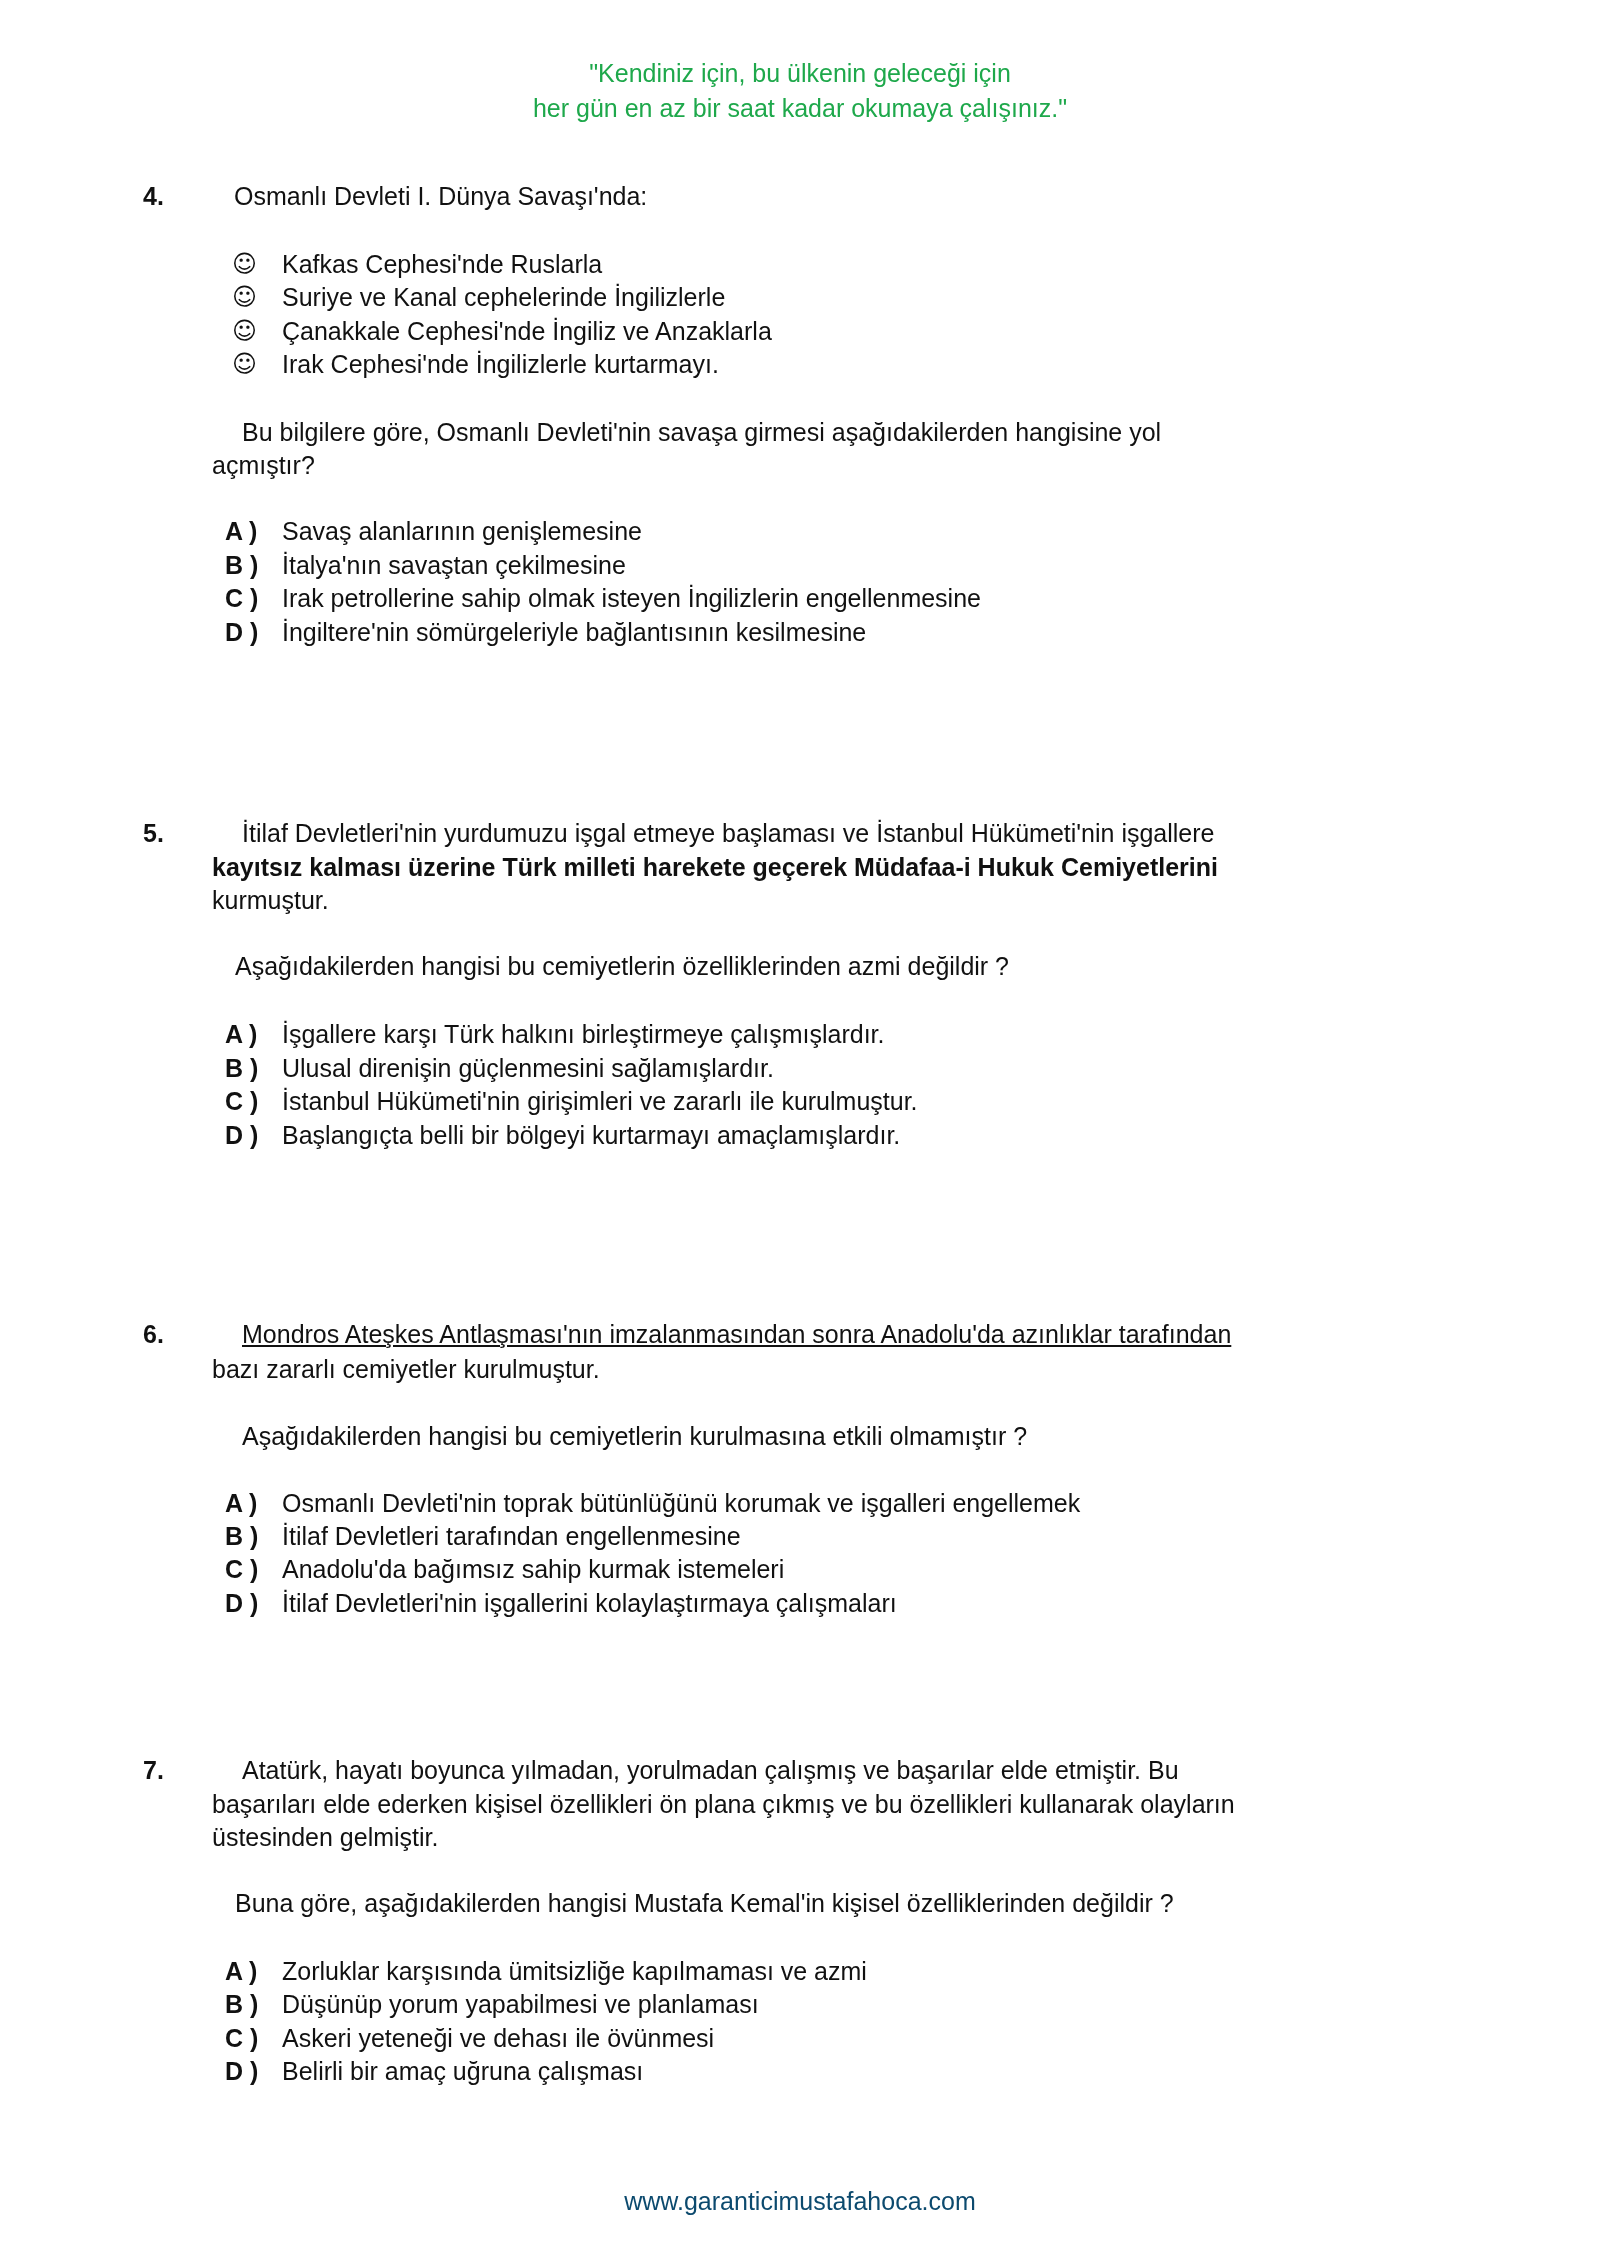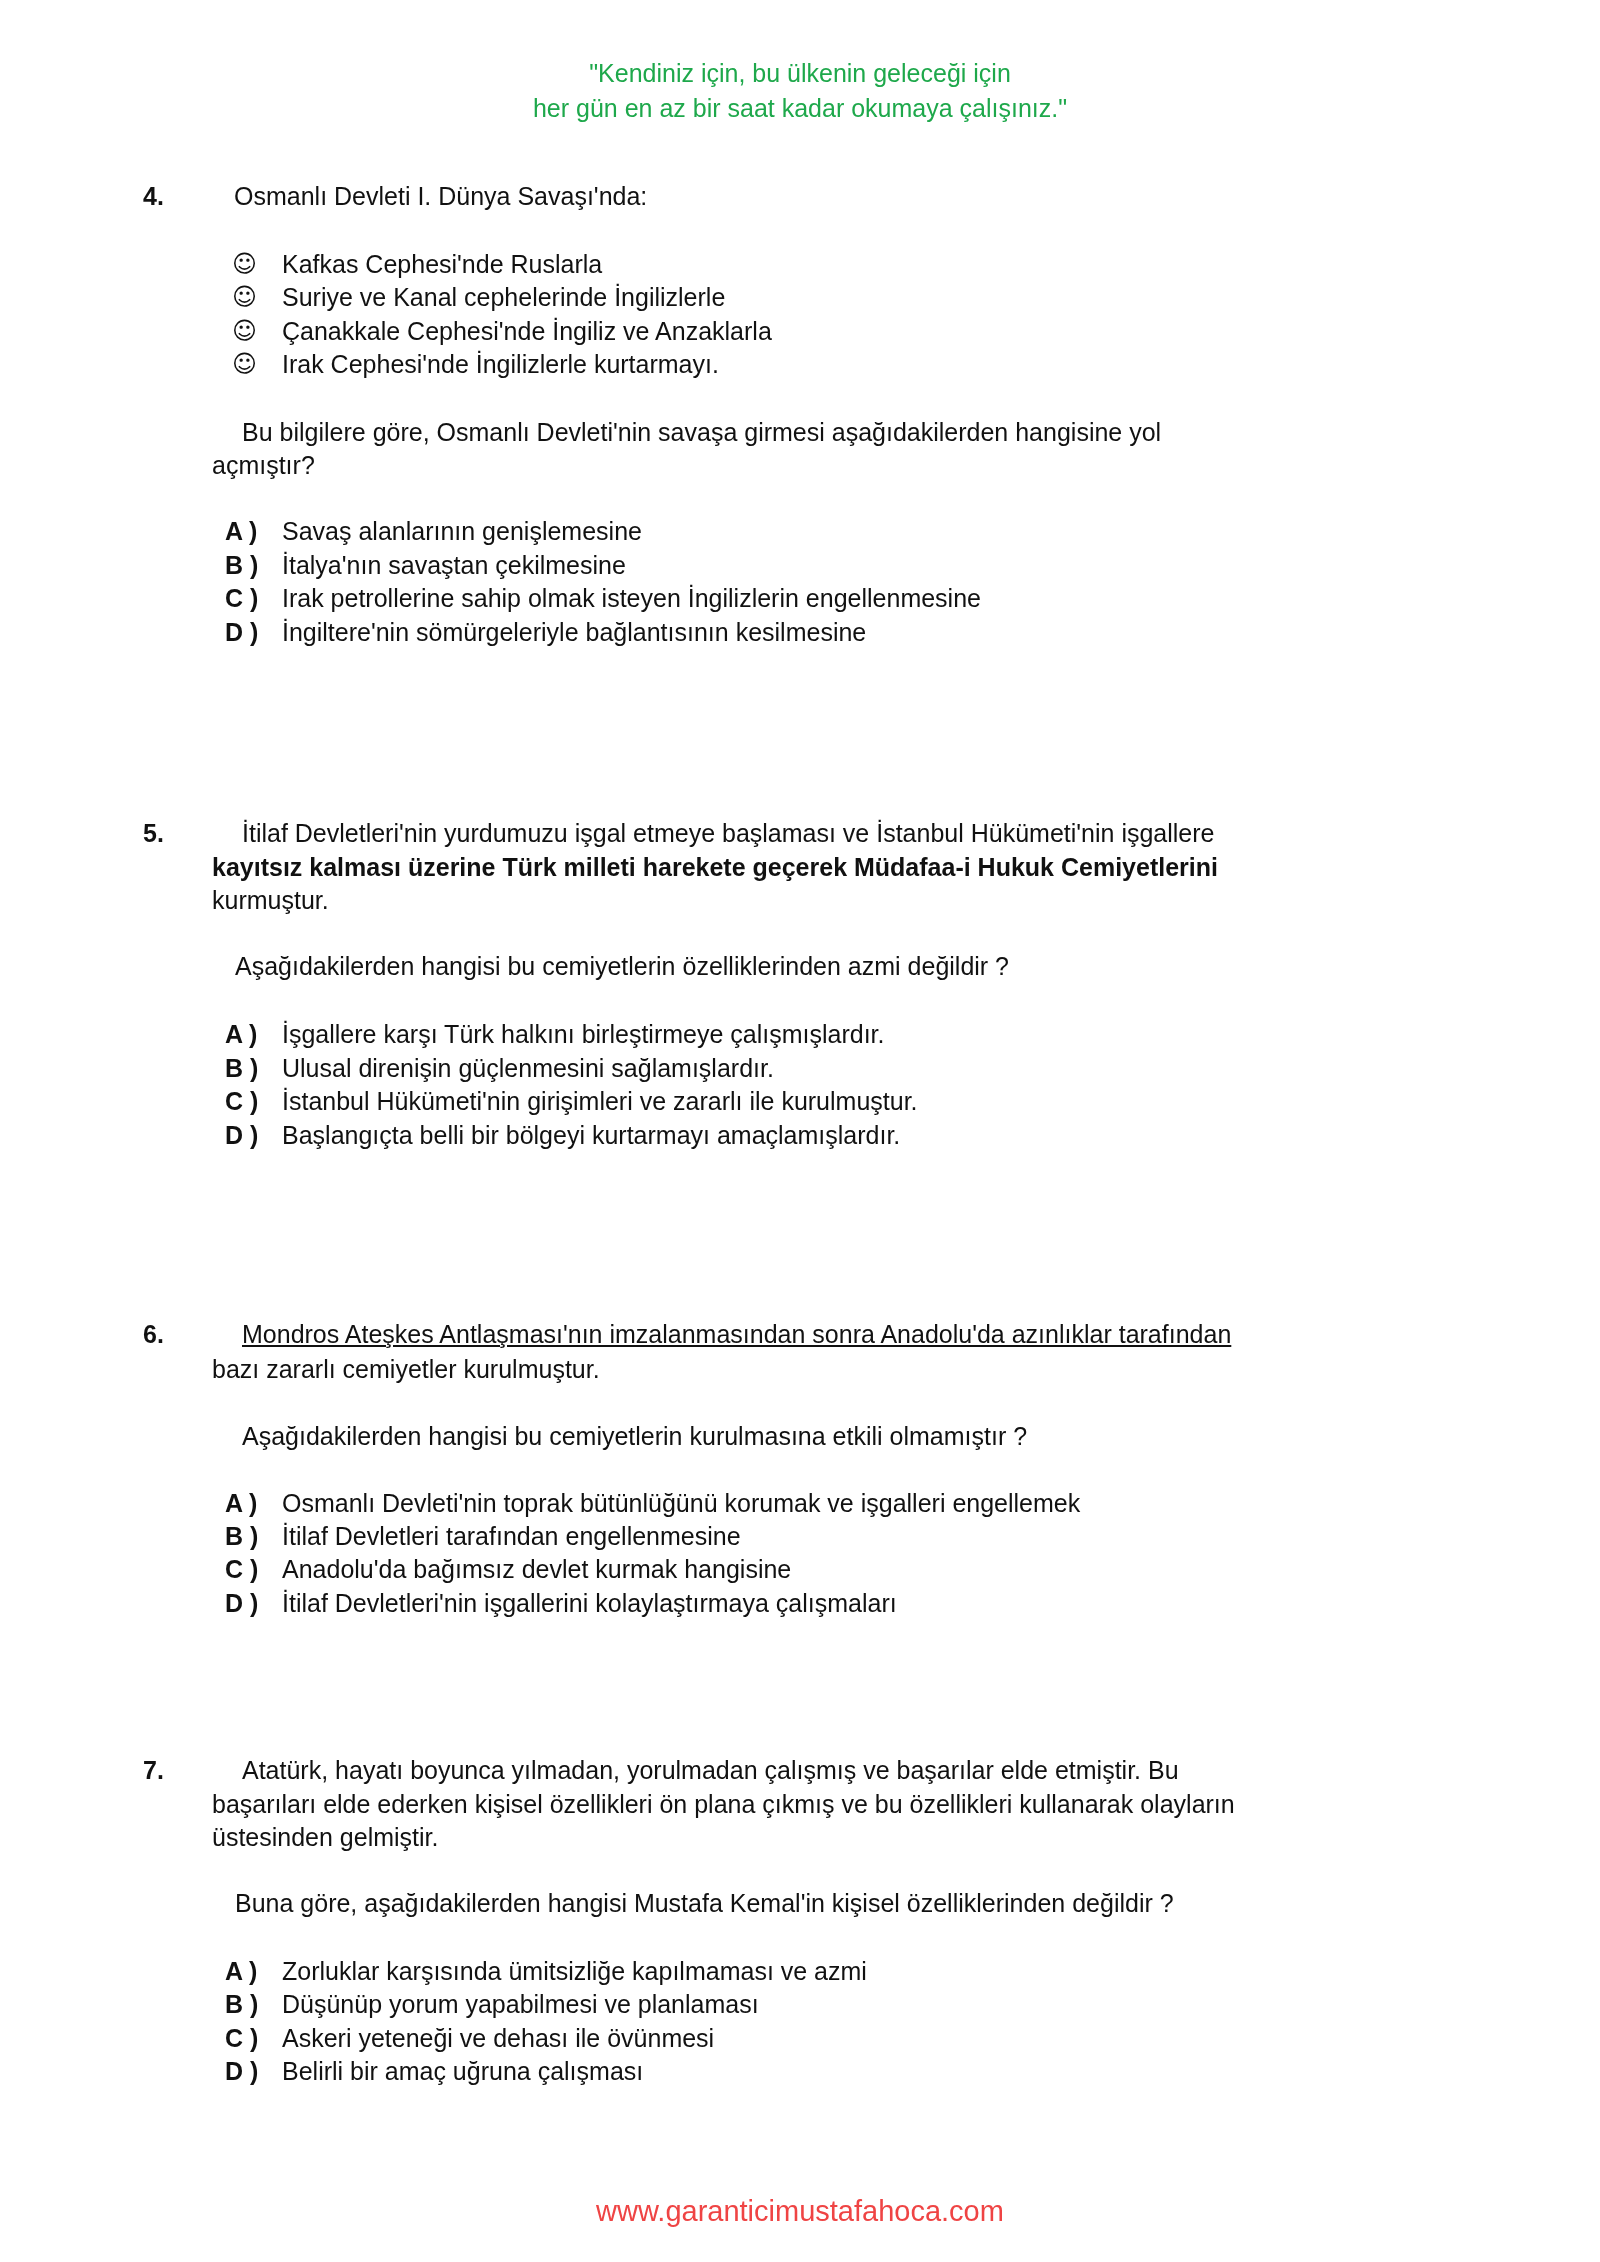--- a/index.html
+++ b/index.html
@@ -2,21 +2,21 @@
 <html><head>
 <meta charset="utf-8">
 <style>
   html, body { margin: 0; padding: 0; background: #ffffff; }
   body {
     width: 1600px; height: 2262px; position: relative; overflow: hidden;
     font-family: "Liberation Sans", sans-serif; color: #111111;
   }
   .line { position: absolute; white-space: nowrap; font-size: 25px; line-height: 34px; transform: translateY(-17px); }
   .header { position: absolute; left: 0; width: 1600px; text-align: center; font-size: 25px; line-height: 34px; color: #1ea84b; transform: translateY(-17px); }
-  .footer { position: absolute; left: 0; width: 1600px; text-align: center; font-size: 29px; line-height: 34px; color: #ef4444; transform: translateY(-17px); margin-top: 10px; }
+  .footer { position: absolute; left: 0; width: 1600px; text-align: center; font-size: 25px; line-height: 34px; color: #0c4a6e; transform: translateY(-17px); }
   .qnum { font-weight: bold; }
   .opt-letter { position: absolute; font-weight: bold; font-size: 25px; line-height: 34px; transform: translateY(-17px); white-space: nowrap; }
   .bullet { position: absolute; font-size: 24px; line-height: 34px; transform: translateY(-17px); font-family: "DejaVu Sans", sans-serif; }
 </style>
 </head>
 <body>
 
 <div class="header" style="top:73px;">"Kendiniz için, bu ülkenin geleceği için</div>
 <div class="header" style="top:108px;">her gün en az bir saat kadar okumaya çalışınız."</div>
 
@@ -90,21 +90,21 @@
   <div>
     <div class="opt-letter" style="left:225px; top:1503px;">A )</div>
     <div class="line" style="left:282px; top:1503px;">Osmanlı Devleti'nin toprak bütünlüğünü korumak ve işgalleri engellemek</div>
   </div>
   <div>
     <div class="opt-letter" style="left:225px; top:1536px;">B )</div>
     <div class="line" style="left:282px; top:1536px;">İtilaf Devletleri tarafından engellenmesine</div>
   </div>
   <div>
     <div class="opt-letter" style="left:225px; top:1569px;">C )</div>
-    <div class="line" style="left:282px; top:1569px;">Anadolu'da bağımsız devlet kurmak hangisine</div>
+    <div class="line" style="left:282px; top:1569px;">Anadolu'da bağımsız sahip kurmak istemeleri</div>
   </div>
   <div>
     <div class="opt-letter" style="left:225px; top:1603px;">D )</div>
     <div class="line" style="left:282px; top:1603px;">İtilaf Devletleri'nin işgallerini kolaylaştırmaya çalışmaları</div>
   </div>
 </section>
 
 <section>
   <div class="line qnum" style="left:143px; top:1770px;">7.</div>
   <div class="line" style="left:242px; top:1770px;">Atatürk, hayatı boyunca yılmadan, yorulmadan çalışmış ve başarılar elde etmiştir. Bu</div>

